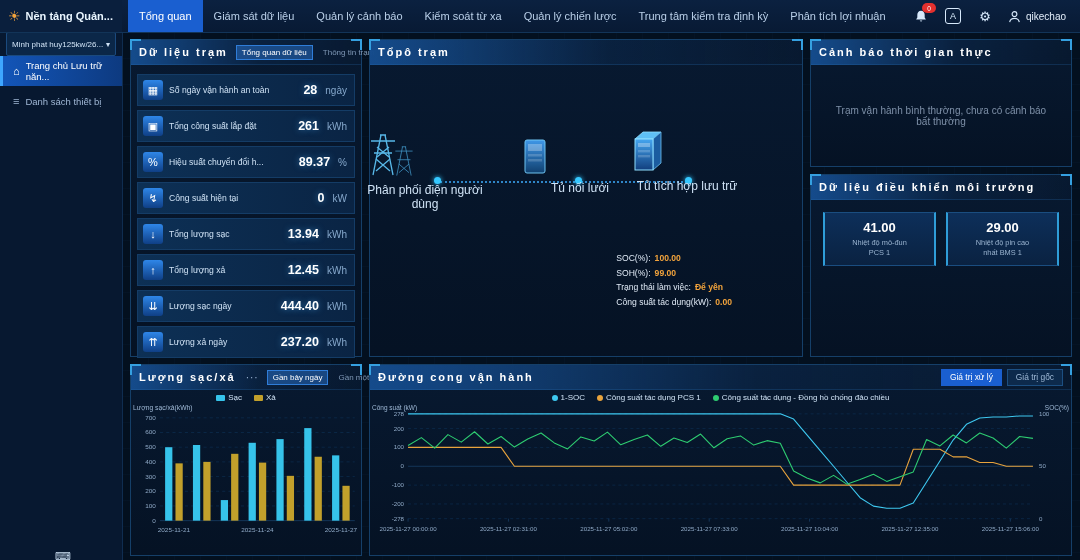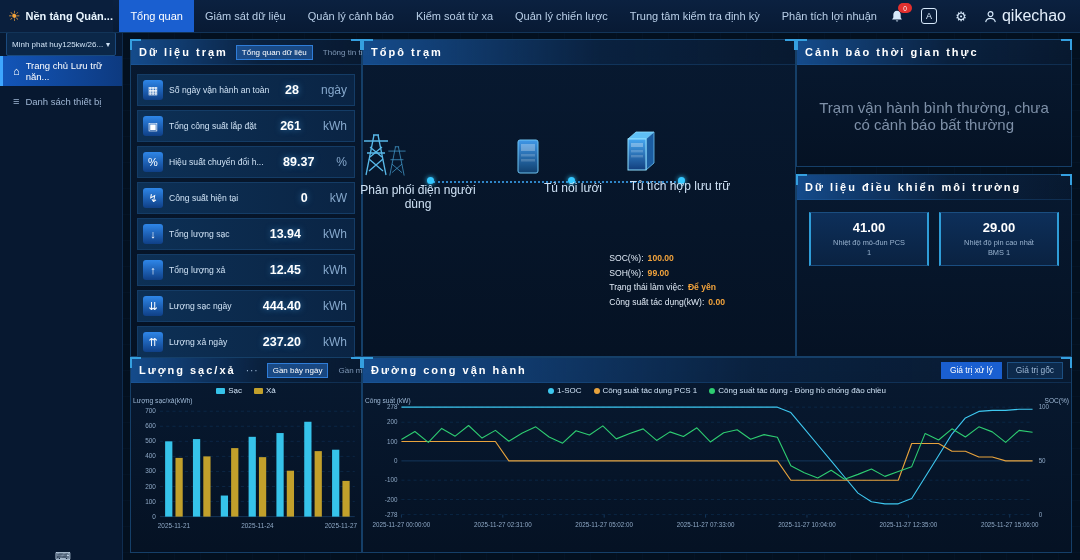--- a/index.html
+++ b/index.html
@@ -15,35 +15,35 @@
   .logo .sun{color:#f2a33c;font-size:14px;}
   .logo .lt{font-size:11px;font-weight:bold;color:#eaf6ff;white-space:nowrap;overflow:hidden;}
   .nav{display:flex;height:32px;align-items:stretch;margin-left:6px;}
   .nav-item{display:flex;align-items:center;padding:0 11px;font-size:11px;color:#b9cfe8;cursor:pointer;white-space:nowrap;}
   .nav-item.active{background:#1a5fd0;color:#fff;}
   .hright{margin-left:auto;display:flex;align-items:center;gap:14px;padding-right:14px;}
   .hicon{position:relative;width:18px;height:18px;display:flex;align-items:center;justify-content:center;color:#d7e9fb;font-size:13px;}
   .badge{position:absolute;top:-4px;right:-6px;min-width:10px;height:10px;border-radius:6px;background:#e3302e;
          color:#fff;font-size:6.5px;display:flex;align-items:center;justify-content:center;padding:0 2px;}
   .langbox{border:1px solid #d7e9fb;border-radius:3px;font-size:9px;width:14px;height:14px;display:flex;align-items:center;justify-content:center;}
-  .user{display:flex;align-items:center;gap:5px;font-size:16px;color:#e3eefb;}
+  .user{display:flex;align-items:center;gap:5px;font-size:10px;color:#e3eefb;}
 
   
   .sidebar{position:absolute;top:32px;left:0;bottom:0;width:122px;background:#071830;border-right:1px solid #0f2d50;z-index:4;}
   .stsel{margin:0 6px;height:22px;background:#0b2748;border:1px solid #1b4a7e;border-radius:2px;
          display:flex;align-items:center;gap:3px;padding:0 5px;font-size:8px;color:#cfe2f5;cursor:pointer;}
   .stsel .txt{flex:1;white-space:nowrap;overflow:hidden;}
   .side-item{height:30px;display:flex;align-items:center;gap:6px;padding-left:10px;font-size:9.5px;color:#9fb6d4;cursor:pointer;border-left:3px solid transparent;}
   .side-item.active{background:linear-gradient(90deg,#1355b8,#0d3a80);color:#fff;border-left:3px solid #3ea6ff;}
   .side-item .si{font-size:11px;}
   .ime{position:absolute;left:55px;bottom:-3px;font-size:11px;color:#cfe2f5;}
 
   
   .content{position:absolute;top:32px;left:122px;right:0;bottom:0;box-sizing:border-box;
-           display:grid;grid-template-columns:232px 434px 1fr;grid-template-rows:318px 1fr;padding:7px 8px;
+           display:grid;grid-template-columns:232px 434px 1fr;grid-template-rows:318px 1fr;gap:7px;padding:7px 8px;
            background-image:linear-gradient(rgba(20,60,110,.07) 1px,transparent 1px),
                             linear-gradient(90deg,rgba(20,60,110,.07) 1px,transparent 1px);
            background-size:26px 26px;}
   .panel{position:relative;border:1px solid #153f68;box-sizing:border-box;
          background:linear-gradient(180deg,rgba(8,26,50,.93),rgba(5,18,36,.96));}
   .panel::before{content:"";position:absolute;top:-1px;left:-1px;width:9px;height:9px;border-top:2px solid #35a0e0;border-left:2px solid #35a0e0;}
   .panel::after{content:"";position:absolute;top:-1px;right:-1px;width:9px;height:9px;border-top:2px solid #35a0e0;border-right:2px solid #35a0e0;}
   .phead{height:24px;display:flex;align-items:center;gap:8px;padding:0 8px;
          background:linear-gradient(90deg,rgba(25,92,170,.75),rgba(25,92,170,.12) 55%,rgba(25,92,170,0));
          border-bottom:1px solid rgba(40,110,180,.25);}
@@ -53,37 +53,37 @@
   .ptabs{margin-left:auto;display:flex;gap:4px;}
   .ptab{font-size:8px;padding:2px 5px;color:#7e97b5;cursor:pointer;border:1px solid transparent;white-space:nowrap;}
   .ptab.active{color:#fff;background:rgba(47,125,220,.45);border-color:#2f7dd8;}
   .mlist{padding:5px 0 0 0;}
   .metric-row{display:flex;align-items:center;gap:6px;height:30px;margin:4px 6px;padding:0 7px 0 5px;
               background:linear-gradient(90deg,#0d3055,#0a2444);border:1px solid #143c66;}
   .micon{width:20px;height:20px;border-radius:3px;flex:0 0 20px;display:flex;align-items:center;justify-content:center;
          background:linear-gradient(180deg,#2e86e8,#0f3f86);color:#fff;font-size:11px;}
   .mlabel{flex:1;font-size:8.6px;color:#cfe2f5;white-space:nowrap;overflow:hidden;}
   .mval{font-size:12.5px;font-weight:bold;color:#fff;text-shadow:0 0 6px rgba(80,180,255,.55);}
-  .munit{font-size:12px;color:#86a8cc;margin-left:16px;}
+  .munit{font-size:10px;color:#86a8cc;margin-left:2px;}
 
   
   .topo-body{position:relative;height:calc(100% - 24px);}
   .topo-line{position:absolute;left:70px;right:115px;top:116px;border-top:2px dotted #2f86c8;}
   .tnode{position:absolute;text-align:center;width:120px;}
   .tnode .tlabel{font-size:12px;color:#cfe2f5;margin-top:4px;}
   .tdot{position:absolute;top:112px;width:7px;height:7px;border-radius:50%;background:#35c8ff;box-shadow:0 0 5px #35c8ff;}
   .tstatus{position:absolute;left:57%;top:186px;font-size:8.6px;line-height:1.7;}
   .tsrow .tsl{color:#dfe9f5;}
   .tsrow .tsv{color:#f2a33c;font-weight:bold;margin-left:4px;}
 
   
   .rightcol{display:flex;flex-direction:column;gap:7px;min-width:0;}
   .alarm{height:128px;flex:0 0 auto;}
   .alarm-msg{height:calc(100% - 24px);display:flex;align-items:center;justify-content:center;
-             text-align:center;padding:0 22px;font-size:15px;color:#7e90a8;}
+             text-align:center;padding:0 22px;font-size:10px;color:#7e90a8;}
   .env{flex:1;}
   .env-stats{display:flex;gap:10px;padding:12px 12px 0 12px;}
   .env-box{flex:1;text-align:center;padding:7px 20px;background:linear-gradient(180deg,#0d2f5a,#0a2241);
            border:1px solid #1a4d80;border-left:2px solid #2f9dd8;border-right:2px solid #2f9dd8;}
   .env-val{font-size:13px;font-weight:bold;color:#fff;}
   .env-lab{font-size:7.4px;color:#9ab4d0;margin-top:3px;line-height:1.35;}
 
   
   .more{margin-left:2px;color:#9fb9d6;font-size:10px;letter-spacing:1px;cursor:pointer;}
   .legend{display:flex;justify-content:center;gap:12px;align-items:center;font-size:8px;color:#cfe2f5;padding:3px 0 0 0;}

